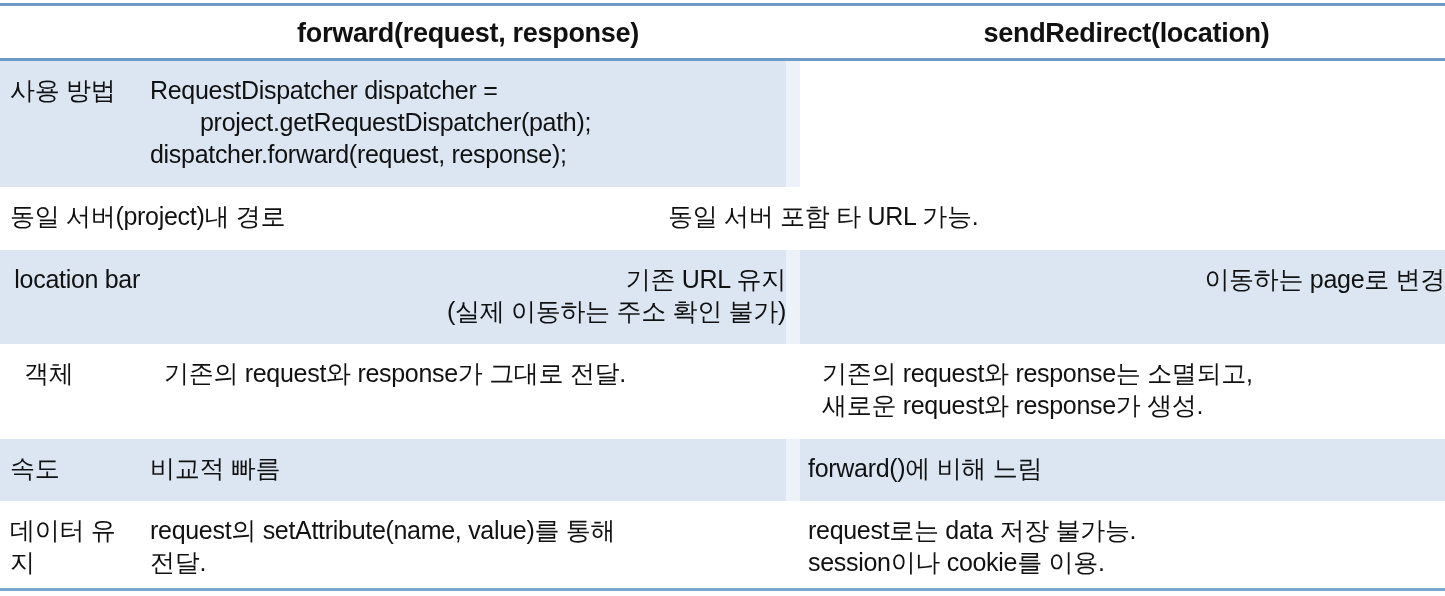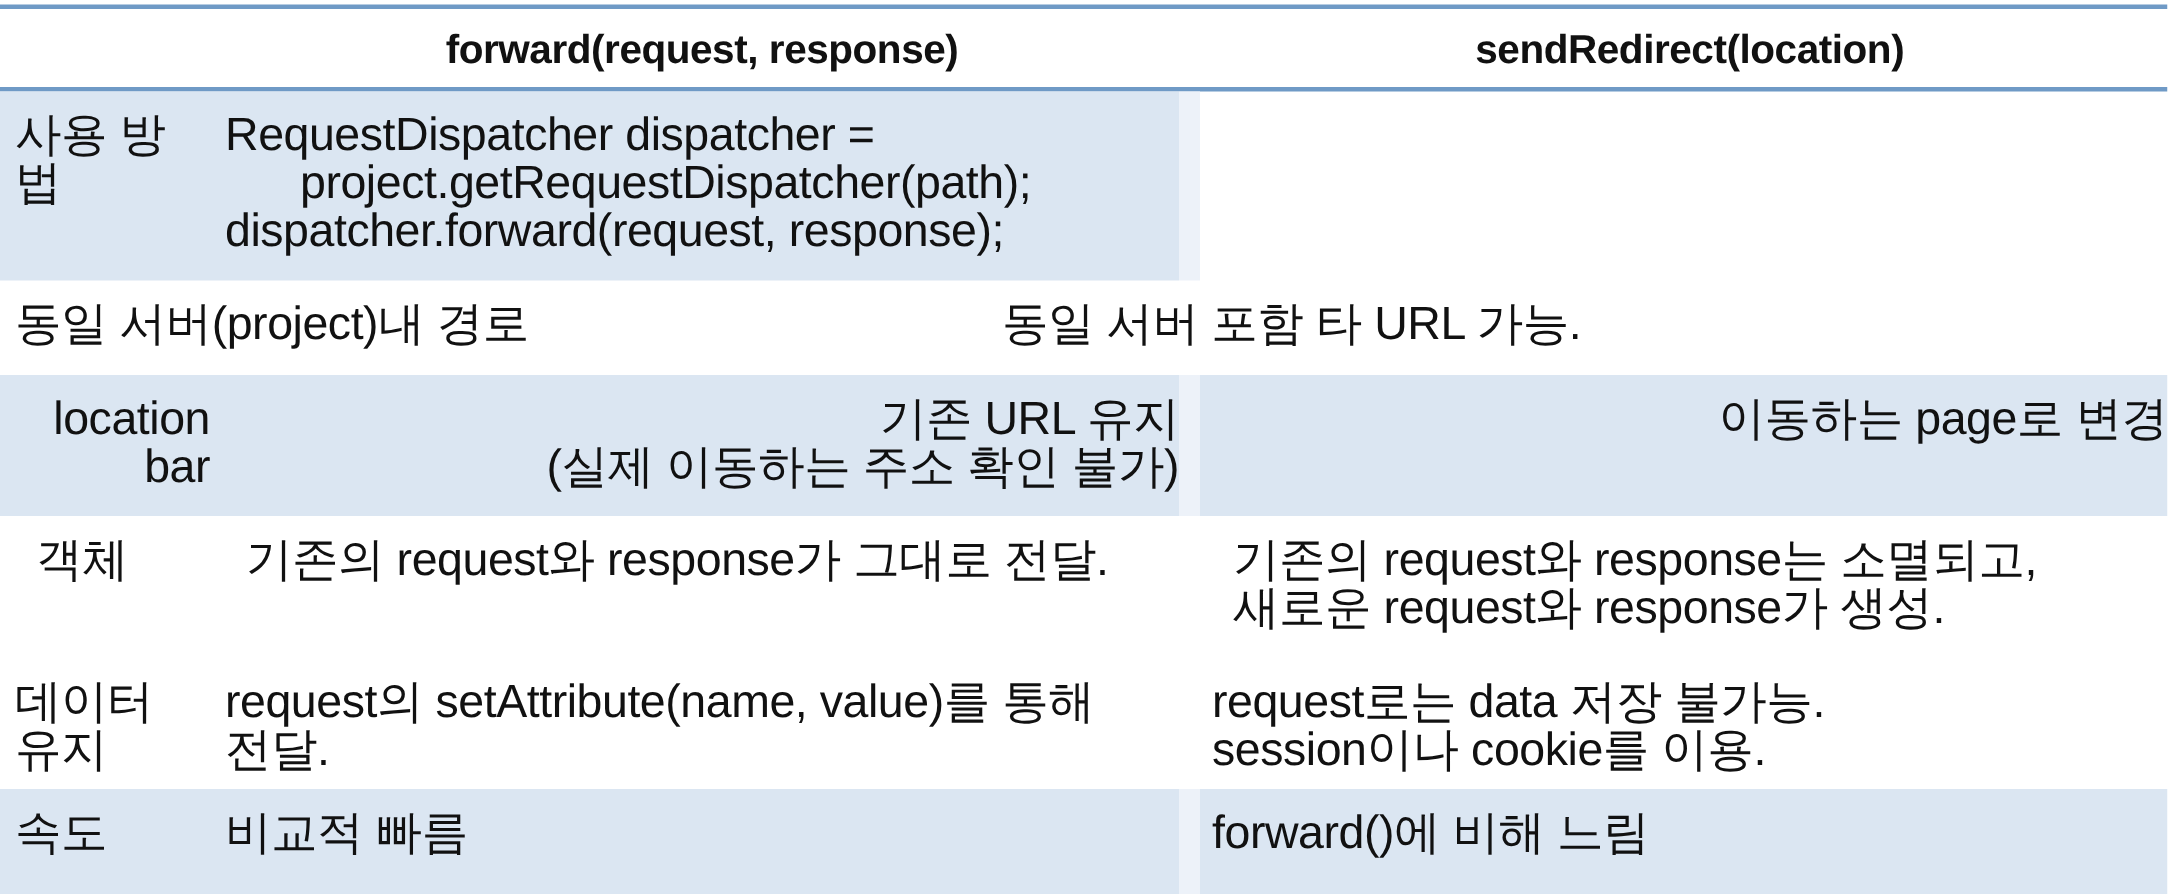--- a/index.html
+++ b/index.html
@@ -25,21 +25,21 @@
   .rule.bottom {
     background: var(--rule-bottom, #7ca6cc);
   }
   
   .trow {
     display: flex;
     align-items: stretch;
     width: 100%;
   }
   .cell { 
-    font-size: 31px;
+    font-size: 25px;
     line-height: 32px;
     letter-spacing: -0.3px;
   }
   .label-cell {
     width: 140px;
     flex: 0 0 140px;
     padding: 13px 0 10px 10px;
   }
   .fwd-cell {
     width: 646px;
@@ -141,40 +141,40 @@
     <div class="cell fwd-cell">
           <div class="line">기존의 request와 response가 그대로 전달.</div>
         </div>
     <div class="gap-cell"></div>
     <div class="cell rdr-cell">
           <div class="line">기존의 request와 response는 소멸되고,</div>
           <div class="line">새로운 request와 response가 생성.</div>
         </div>
   </div>
 
+  <div class="trow row shaded">
+    <div class="cell label-cell">속도</div>
+    <div class="cell fwd-cell">
+          <div class="line">비교적 빠름</div>
+        </div>
+    <div class="gap-cell"></div>
+    <div class="cell rdr-cell">
+          <div class="line">forward()에 비해 느림</div>
+        </div>
+  </div>
+
   <div class="trow row">
     <div class="cell label-cell">데이터 유지</div>
     <div class="cell fwd-cell">
           <div class="line">request의 setAttribute(name, value)를 통해</div>
           <div class="line">전달.</div>
         </div>
     <div class="gap-cell"></div>
     <div class="cell rdr-cell">
           <div class="line">request로는 data 저장 불가능.</div>
           <div class="line">session이나 cookie를 이용.</div>
         </div>
   </div>
-
-  <div class="trow row shaded">
-    <div class="cell label-cell">속도</div>
-    <div class="cell fwd-cell">
-          <div class="line">비교적 빠름</div>
-        </div>
-    <div class="gap-cell"></div>
-    <div class="cell rdr-cell">
-          <div class="line">forward()에 비해 느림</div>
-        </div>
-  </div>
 </div>
 
   <div class="rule bottom"></div>
 
 </div>
 
 </body></html>

